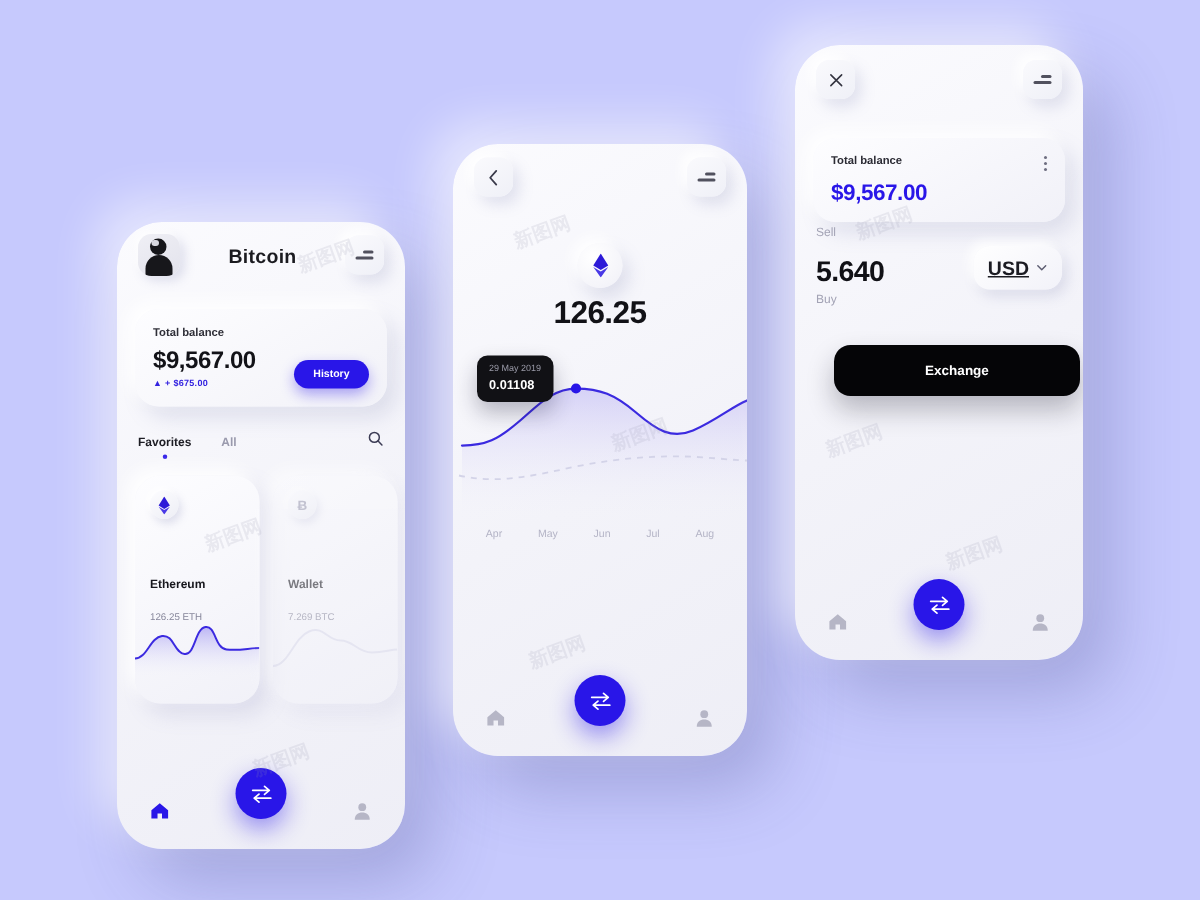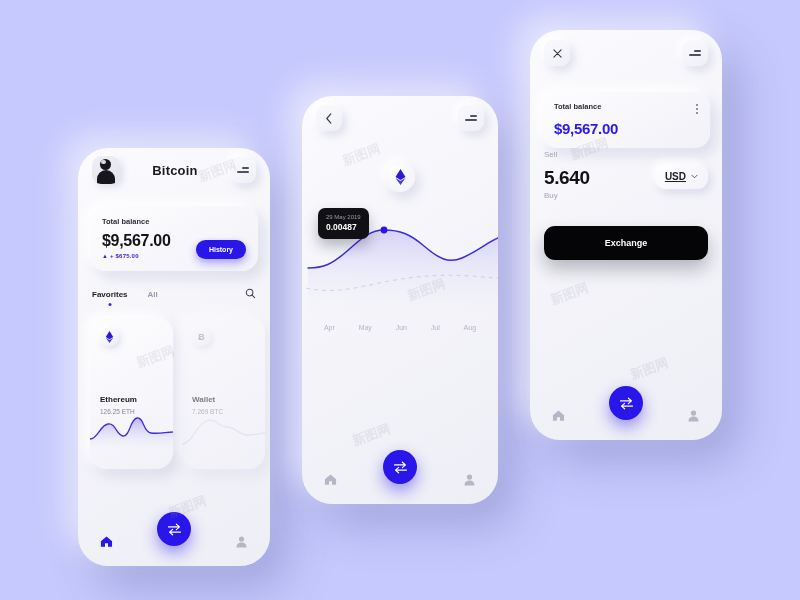--- a/index.html
+++ b/index.html
@@ -108,21 +108,21 @@
     background: linear-gradient(150deg,#fdfdff,#f1f1f8);
     box-shadow: -5px -5px 11px rgba(255,255,255,.95), 6px 7px 14px rgba(120,124,175,.18);
   }
   .coin.dim { opacity:.55; }
   .coin-ic {
     width:19px; height:19px; border-radius:50%;
     background: linear-gradient(145deg,#fdfdff,#edeef5);
     box-shadow:-2px -2px 4px rgba(255,255,255,.9), 2px 3px 6px rgba(120,124,175,.22);
     display:flex; align-items:center; justify-content:center;
   }
-  .coin-name { position:absolute; left:10px; top:78px; font-size:8px; font-weight:bold; color:#17171d;}
+  .coin-name { position:absolute; left:10px; top:68px; font-size:8px; font-weight:bold; color:#17171d;}
   .coin-amt  { position:absolute; left:10px; top:91px; font-size:6.5px; color:#86869a;}
   .coin-spark { position:absolute; left:0; bottom:18px; width:100%; height:52px;}
 
   
   .nav {
     position:absolute; left:0; bottom:0; width:100%; height:46px;
     display:flex; align-items:center; justify-content:space-between;
     padding: 0 22px;
   }
   .nav-ic { cursor:pointer; }
@@ -172,23 +172,23 @@
 
   .xsec { padding: 0 14px; }
   .xlabel { font-size:8px; color:#a3a3b5; margin-top:2px;}
   .xrow { display:flex; align-items:flex-end; justify-content:space-between; margin-top:5px;}
   .xval { font-size:19px; font-weight:bold; color:#111116; letter-spacing:-.4px;}
   .cur-sel {
     display:flex; align-items:center; gap:5px; padding:7px 10px; border-radius:11px;
     background:linear-gradient(145deg,#ffffff,#f2f2f9); cursor:pointer;
     box-shadow:-3px -3px 7px rgba(255,255,255,.95), 3px 4px 9px rgba(120,124,175,.22);
   }
-  .cur-sel span { font-size:10px; font-weight:bold; color:#1c1c23;text-decoration:underline;}
+  .cur-sel span { font-size:13px; font-weight:bold; color:#1c1c23;text-decoration:underline;}
   .ex-btn {
-    display:block; width:calc(100% - 28px); margin:26px 14px 0; border:none;
+    display:block; width:calc(100% - 28px); margin:26px 26px 0; border:none;
     background:#050507; color:#fff; font-size:9px; font-weight:bold;
     border-radius:11px; padding:12px 0; cursor:pointer;
     box-shadow:0 9px 18px rgba(20,20,40,.28);
   }
 
   .wm { position:absolute; color:rgba(150,150,175,.16); font-size:13px; font-weight:bold;
         transform:rotate(-20deg); pointer-events:none; user-select:none; }
 </style>
 </head>
 <body>
@@ -311,38 +311,39 @@
     </div>
   </div>
 
   <div class="coin-big">
     <svg width="11" height="16" viewBox="0 0 10 16">
         <path d="M5 0 L10 8 L5 11 L0 8 Z" fill="#2d1ad8"></path>
         <path d="M5 12 L10 9 L5 16 L0 9 Z" fill="#4a3ae6"></path>
       </svg>
   </div>
 
+  <div class="price">126.25</div>
 
 
   <div class="chart-wrap">
     <svg width="196" height="110" viewBox="0 0 196 110">
       <defs>
           <linearGradient id="gC" x1="0" y1="0" x2="0" y2="1">
         <stop offset="0%" stop-color="#9b90f0" stop-opacity=".35"></stop>
         <stop offset="100%" stop-color="#f2f2fb" stop-opacity="0"></stop>
       </linearGradient>
         </defs>
       <path d="M6,60 C22,60 30,56 44,44 C56,34 66,22 82,22 C98,22 108,26 122,38 C136,50 146,56 160,50 C176,43 186,34 196,30 L196,110 L6,110 Z" fill="url(#gC)"></path>
       <path d="M6,60 C22,60 30,56 44,44 C56,34 66,22 82,22 C98,22 108,26 122,38 C136,50 146,56 160,50 C176,43 186,34 196,30" fill="none" stroke="#3b2ae0" stroke-width="1.5" stroke-linecap="round"></path>
       <path d="M4,80 C30,86 54,80 82,74 C112,68 140,66 168,68 C182,69 190,70 196,70" fill="none" stroke="#d3d3e8" stroke-width="1.2" stroke-dasharray="4 4"></path>
       <circle cx="82" cy="22" r="3.4" fill="#2916e8"></circle>
     </svg>
     <div class="tooltip">
       <div class="d">29 May 2019</div>
-      <div class="v">0.00487</div>
+      <div class="v">0.01108</div>
     </div>
   </div>
 
   <div class="months">
     <span>Apr</span>
     <span>May</span>
     <span>Jun</span>
     <span>Jul</span>
     <span>Aug</span>
   </div>

